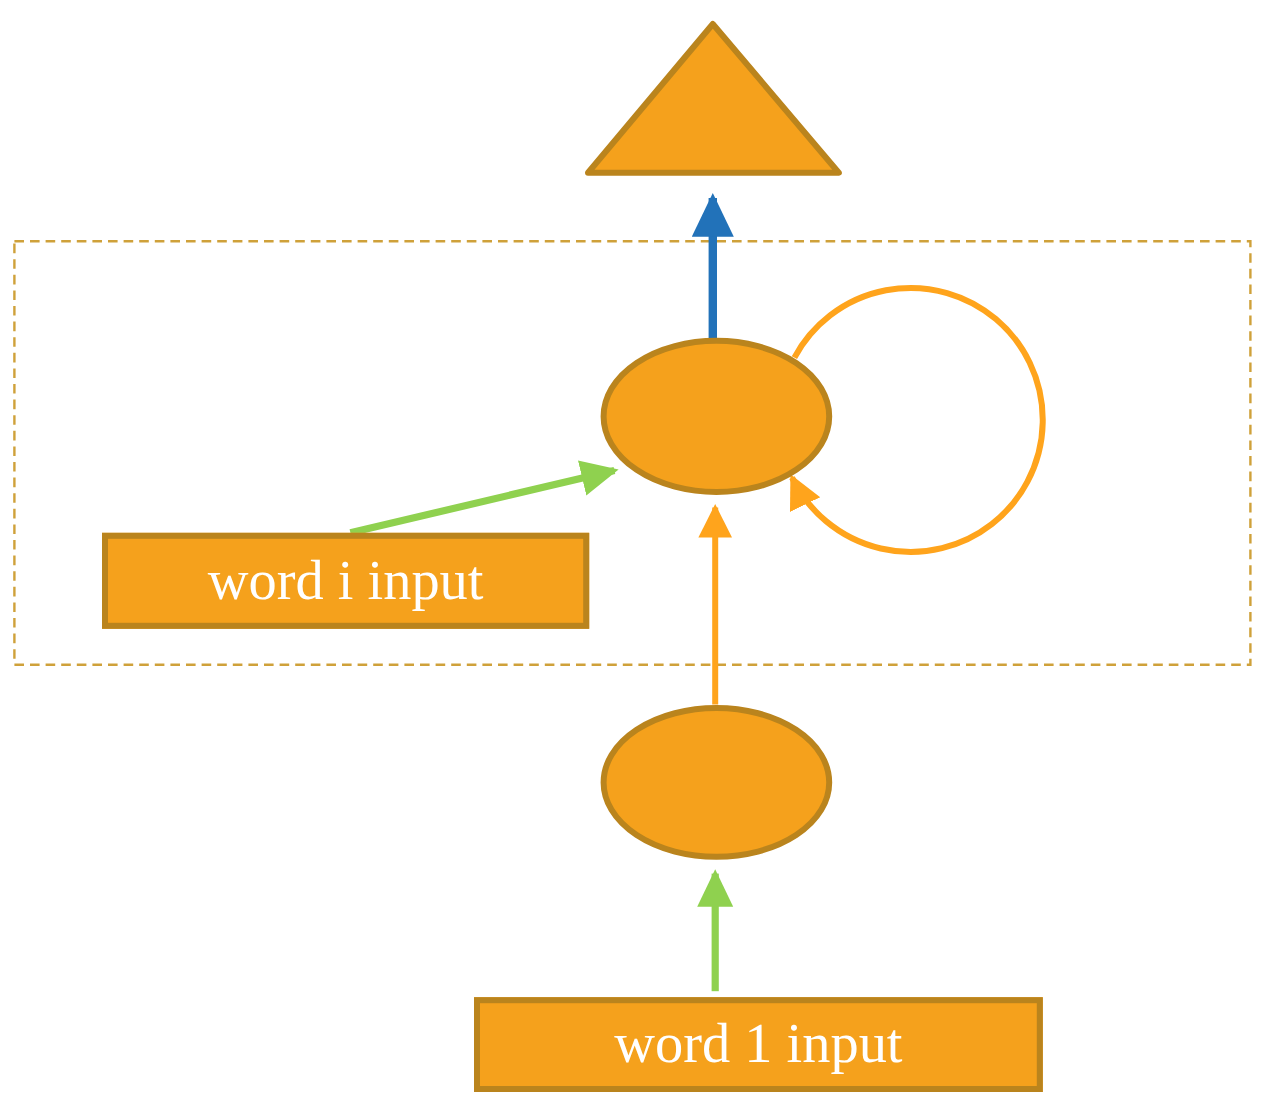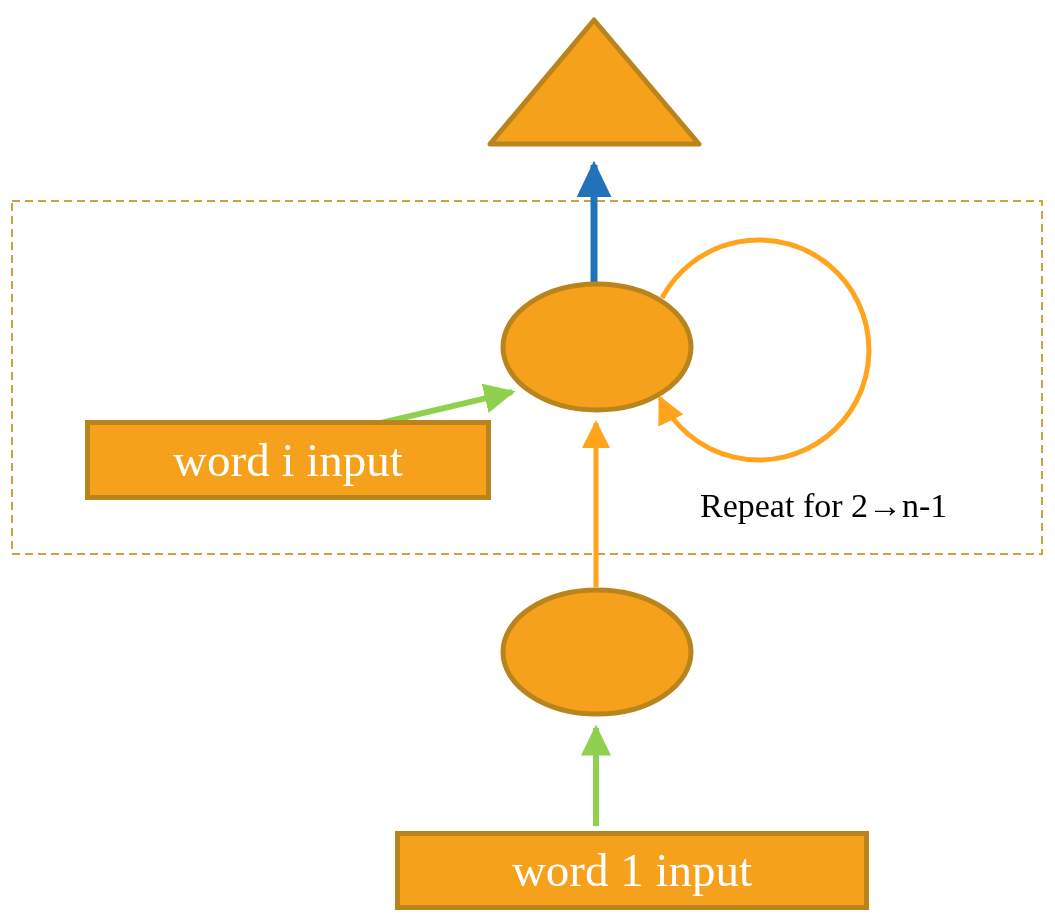--- a/index.html
+++ b/index.html
@@ -73,23 +73,22 @@
 
     <line x1="596" y1="826" x2="596" y2="728" class="ln-green" marker-end="url(#arr-green)"></line>
 
     <polygon points="594,20 699,144 490,144" class="shape"></polygon>
 
     <ellipse cx="597" cy="347" rx="94" ry="63" class="shape"></ellipse>
 
     <ellipse cx="597" cy="652" rx="94" ry="62" class="shape"></ellipse>
   </svg>
 
-  <div class="label-box" style="left:85px; top:420px; width:406px; height:80px;">
+  <div class="label-box" style="left:85px; top:444px; width:406px; height:80px;">
     <span>word i input</span>
   </div>
 
   <div class="label-box" style="left:395px; top:831px; width:474px; height:79px;">
     <span>word 1 input</span>
   </div>
 
-  <div class="note" style="left:700px; top:487px;">Repeat for 2→n-1</div>
 
 </div>
 
 </body></html>

